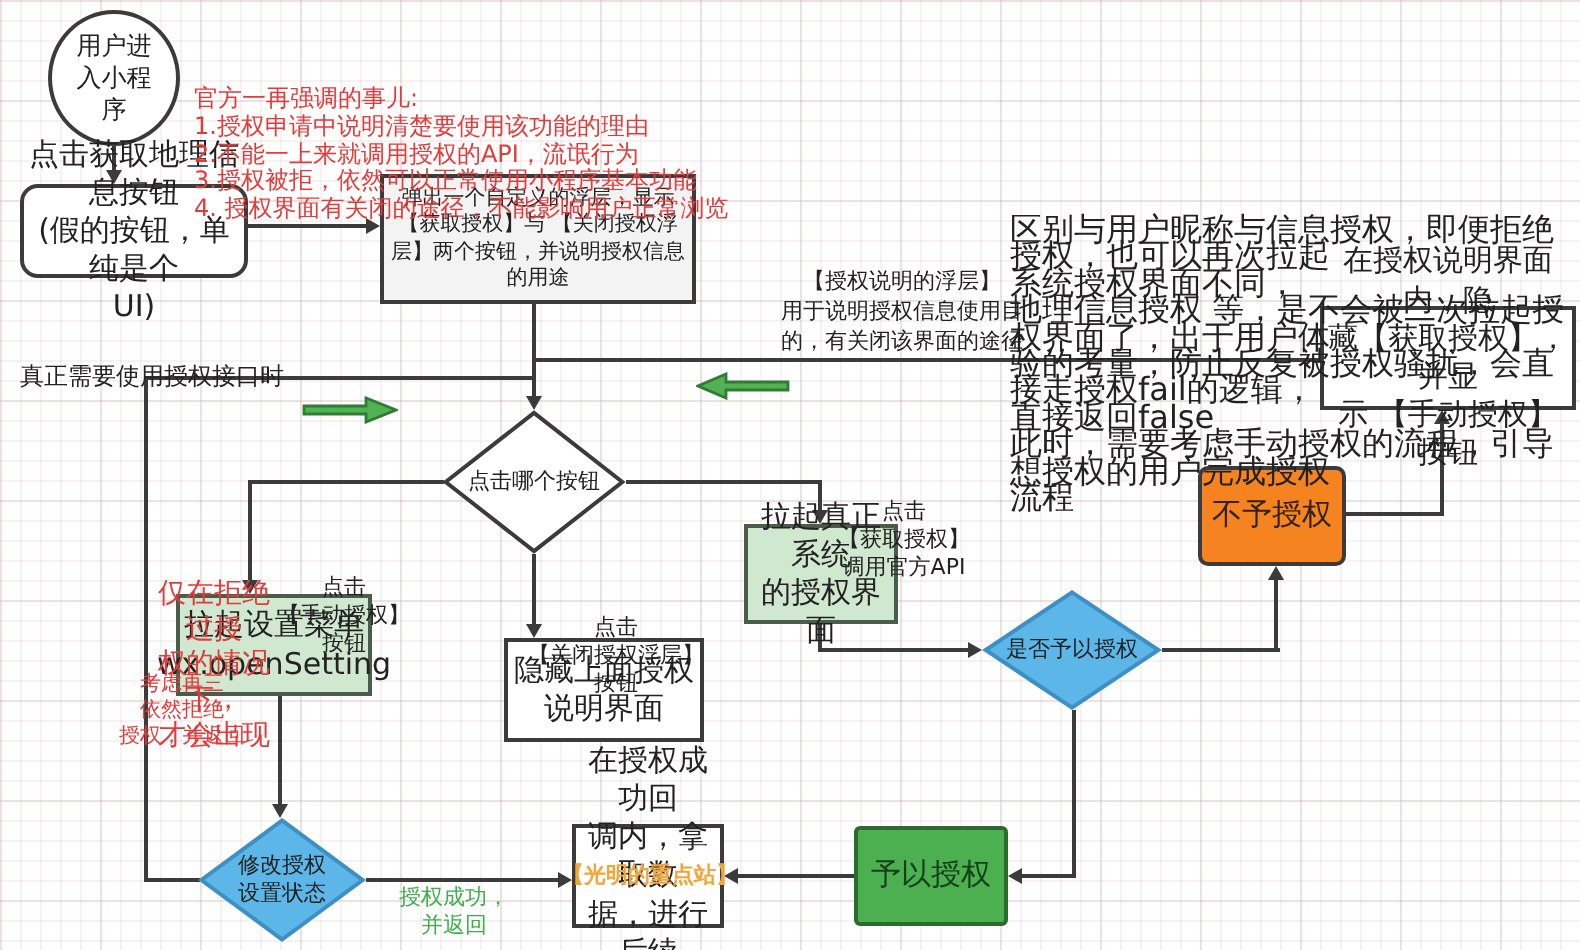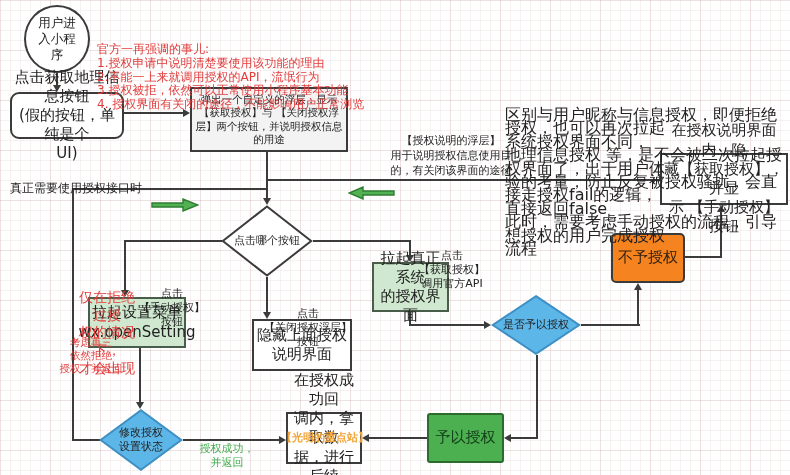--- a/index.html
+++ b/index.html
@@ -149,21 +149,21 @@
   <div class="node lightgreen" style="left:372px;top:262px;width:77px;height:50px;">拉起真正系统
 的授权界面</div>
 
   <div class="diamond" style="left:491px;top:295px;width:90px;height:60px;">
     <svg class="blue-d" viewBox="0 0 100 100" preserveAspectRatio="none">
       <polygon points="50,2 98,50 50,98 2,50" stroke-width="2" vector-effect="non-scaling-stroke"></polygon>
       </svg>
     <div class="dtext">是否予以授权</div>
   </div>
 
-  <div class="node orangebox" style="left:599px;top:233px;width:74px;height:50px;margin-left:12px;">不予授权</div>
+  <div class="node orangebox" style="left:599px;top:233px;width:74px;height:50px;">不予授权</div>
 
   <div class="node solidgreen" style="left:427px;top:413px;width:77px;height:50px;">予以授权</div>
 
   <div class="node" style="left:286px;top:412px;width:76px;height:52px;">在授权成功回
 调内，拿取数
 据，进行后续
 业务逻辑</div>
 
   <div class="lbl red" style="left:97px;top:5px;width:370px;font-size:12px;line-height:13.8px;">官方一再强调的事儿:
 1.授权申请中说明清楚要使用该功能的理由

